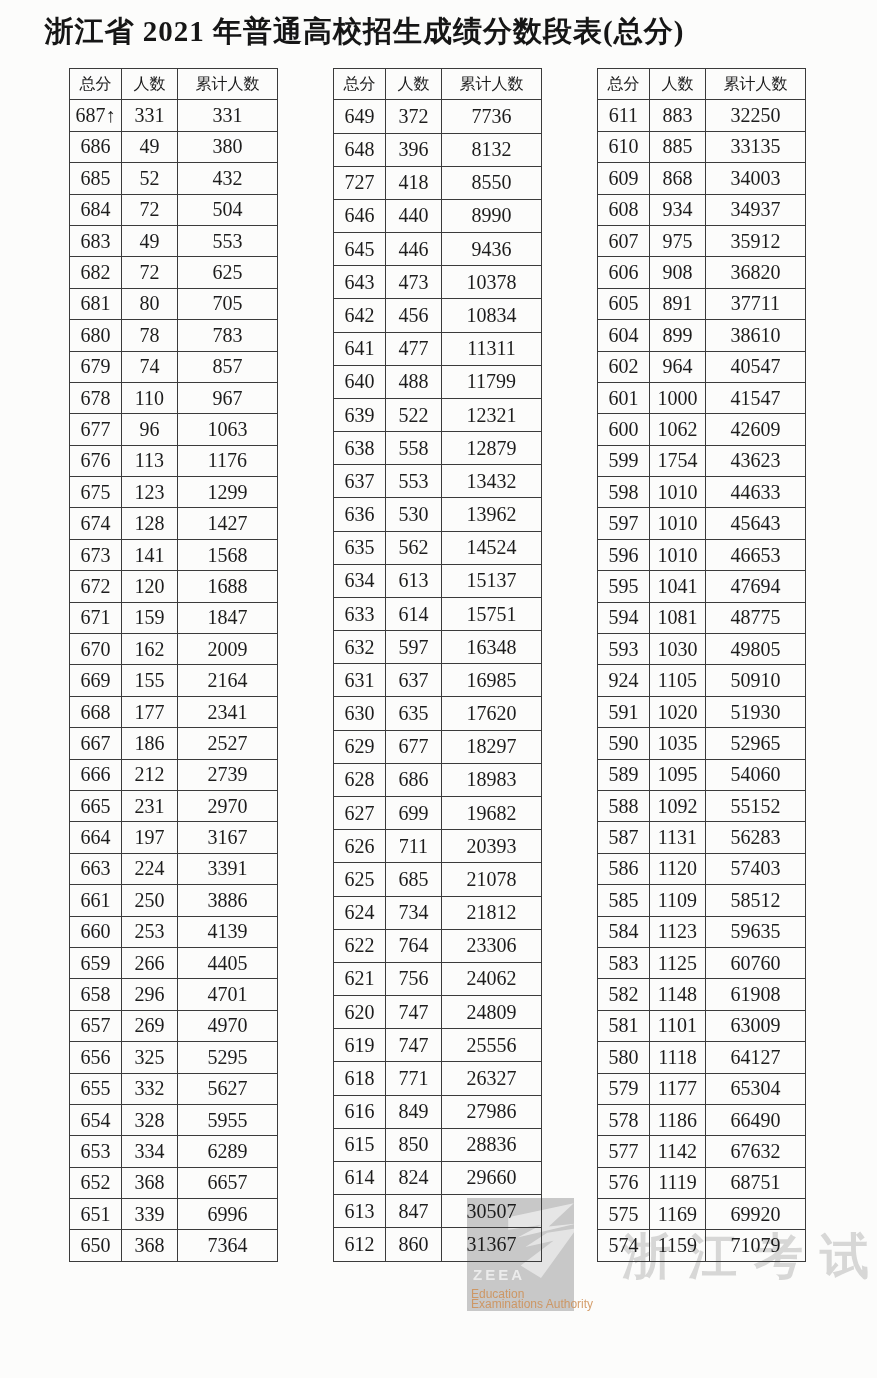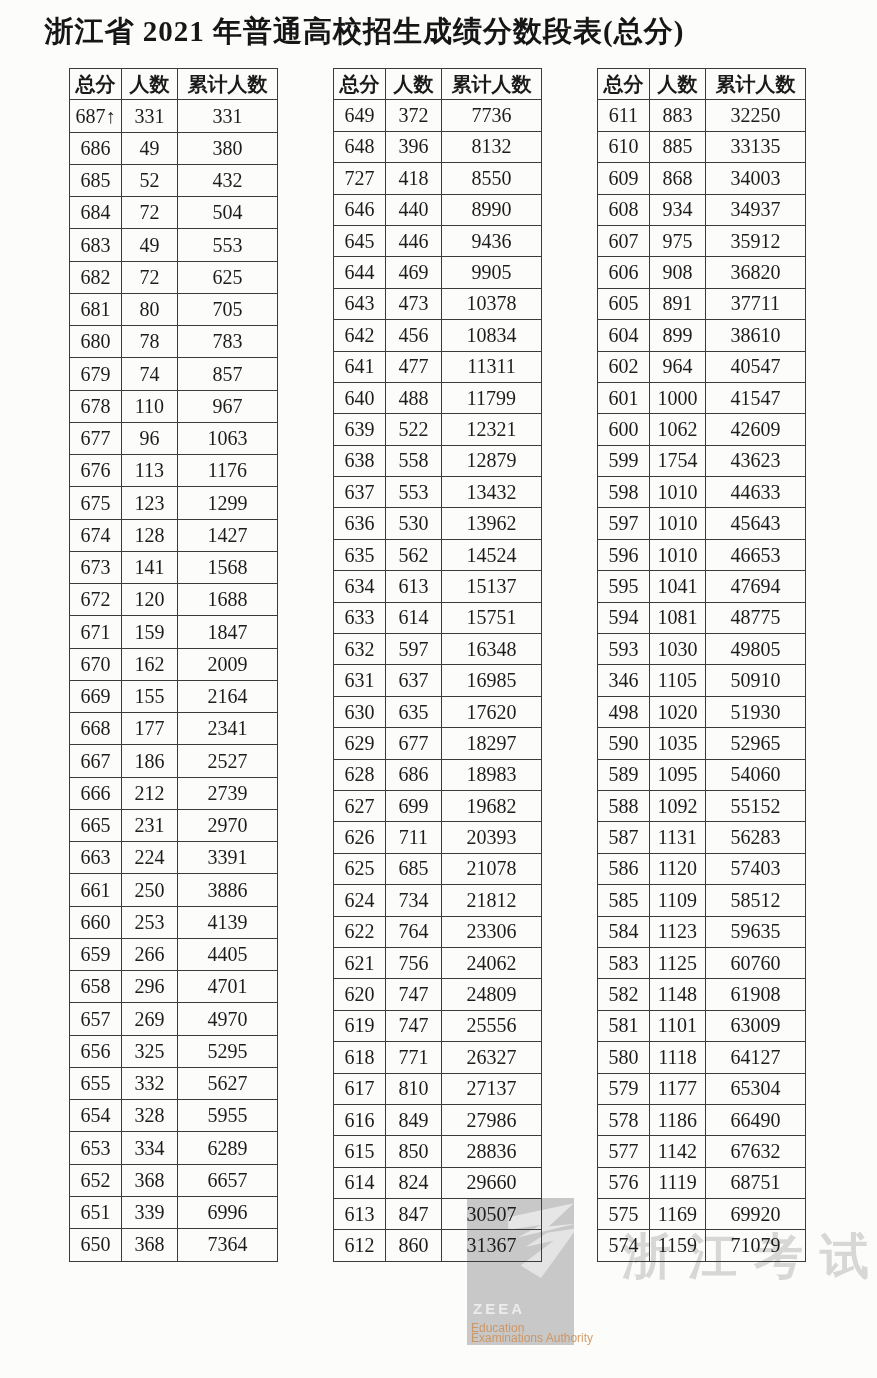--- a/index.html
+++ b/index.html
@@ -30,29 +30,29 @@
   }
   table.score-table th, table.score-table td {
     border:1.5px solid #3b3b3b;
     text-align:center; vertical-align:middle;
     font-size:20px; font-weight:normal;
     padding:0;
     height:30.4px;
     background:transparent;
     white-space:nowrap;
   }
-  table.score-table th { font-size:20px; color:#1a1a1a;font-weight:bold; }
+  table.score-table th { font-size:16px; color:#1a1a1a; }
   col.c-score { width:52px; }
   col.c-count { width:56px; }
   col.c-cum   { width:100px; }
 
   
   .wm-block {
     position:absolute; left:467px; top:1198px;
-    width:107px; height:147px;
+    width:107px; height:113px;
     background:rgba(128,128,128,0.42);
     z-index:1;
   }
   .wm-glyph-svg {
     position:absolute; right:-6px; top:2px;
     width:78px; height:86px;
   }
   .wm-acronym {
     position:absolute; left:6px; bottom:28px;
     font-family:"Liberation Sans","DejaVu Sans",sans-serif;
@@ -218,20 +218,25 @@
           <td>666</td>
           <td>212</td>
           <td>2739</td>
         </tr>
         <tr>
           <td>665</td>
           <td>231</td>
           <td>2970</td>
         </tr>
         <tr>
+          <td>664</td>
+          <td>197</td>
+          <td>3167</td>
+        </tr>
+        <tr>
           <td>663</td>
           <td>224</td>
           <td>3391</td>
         </tr>
         <tr>
           <td>661</td>
           <td>250</td>
           <td>3886</td>
         </tr>
         <tr>
@@ -325,25 +330,20 @@
           <td>646</td>
           <td>440</td>
           <td>8990</td>
         </tr>
         <tr>
           <td>645</td>
           <td>446</td>
           <td>9436</td>
         </tr>
         <tr>
-          <td>644</td>
-          <td>469</td>
-          <td>9905</td>
-        </tr>
-        <tr>
           <td>643</td>
           <td>473</td>
           <td>10378</td>
         </tr>
         <tr>
           <td>642</td>
           <td>456</td>
           <td>10834</td>
         </tr>
         <tr>
@@ -453,25 +453,20 @@
         </tr>
         <tr>
           <td>619</td>
           <td>747</td>
           <td>25556</td>
         </tr>
         <tr>
           <td>618</td>
           <td>771</td>
           <td>26327</td>
-        </tr>
-        <tr>
-          <td>617</td>
-          <td>810</td>
-          <td>27137</td>
         </tr>
         <tr>
           <td>616</td>
           <td>849</td>
           <td>27986</td>
         </tr>
         <tr>
           <td>615</td>
           <td>850</td>
           <td>28836</td>
@@ -592,26 +587,26 @@
           <td>594</td>
           <td>1081</td>
           <td>48775</td>
         </tr>
         <tr>
           <td>593</td>
           <td>1030</td>
           <td>49805</td>
         </tr>
         <tr>
-          <td>346</td>
+          <td>924</td>
           <td>1105</td>
           <td>50910</td>
         </tr>
         <tr>
-          <td>498</td>
+          <td>591</td>
           <td>1020</td>
           <td>51930</td>
         </tr>
         <tr>
           <td>590</td>
           <td>1035</td>
           <td>52965</td>
         </tr>
         <tr>
           <td>589</td>

